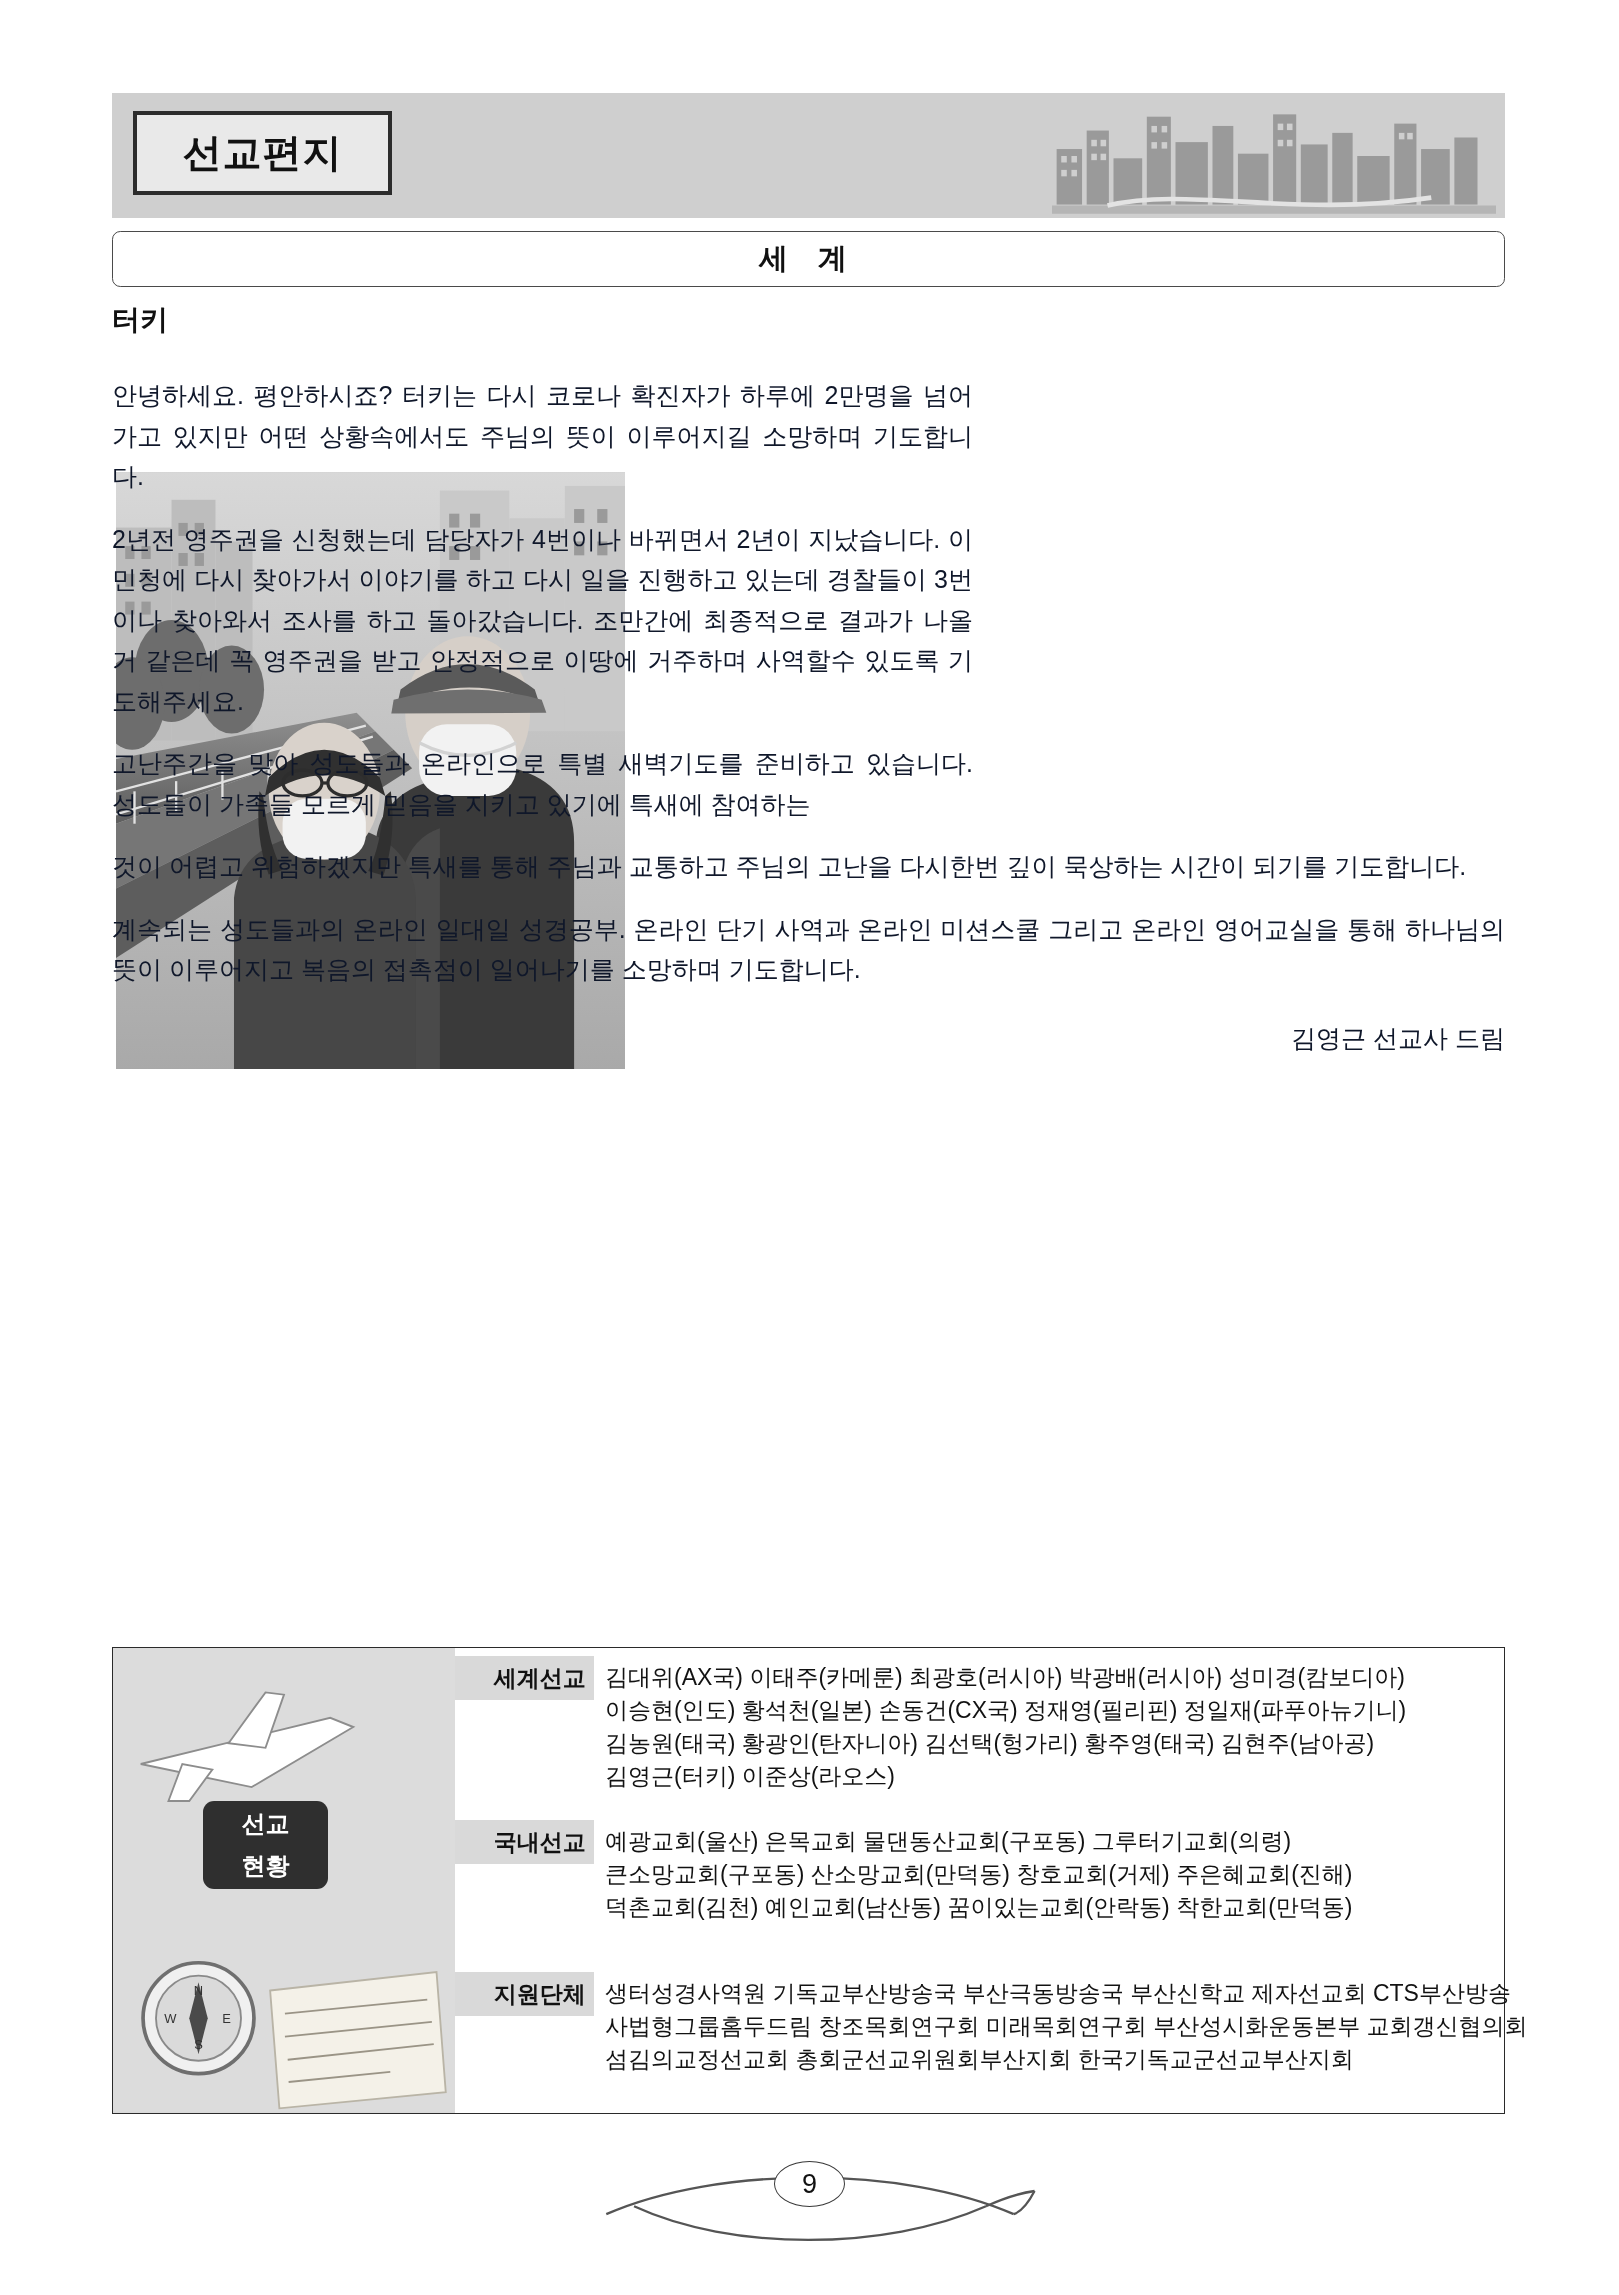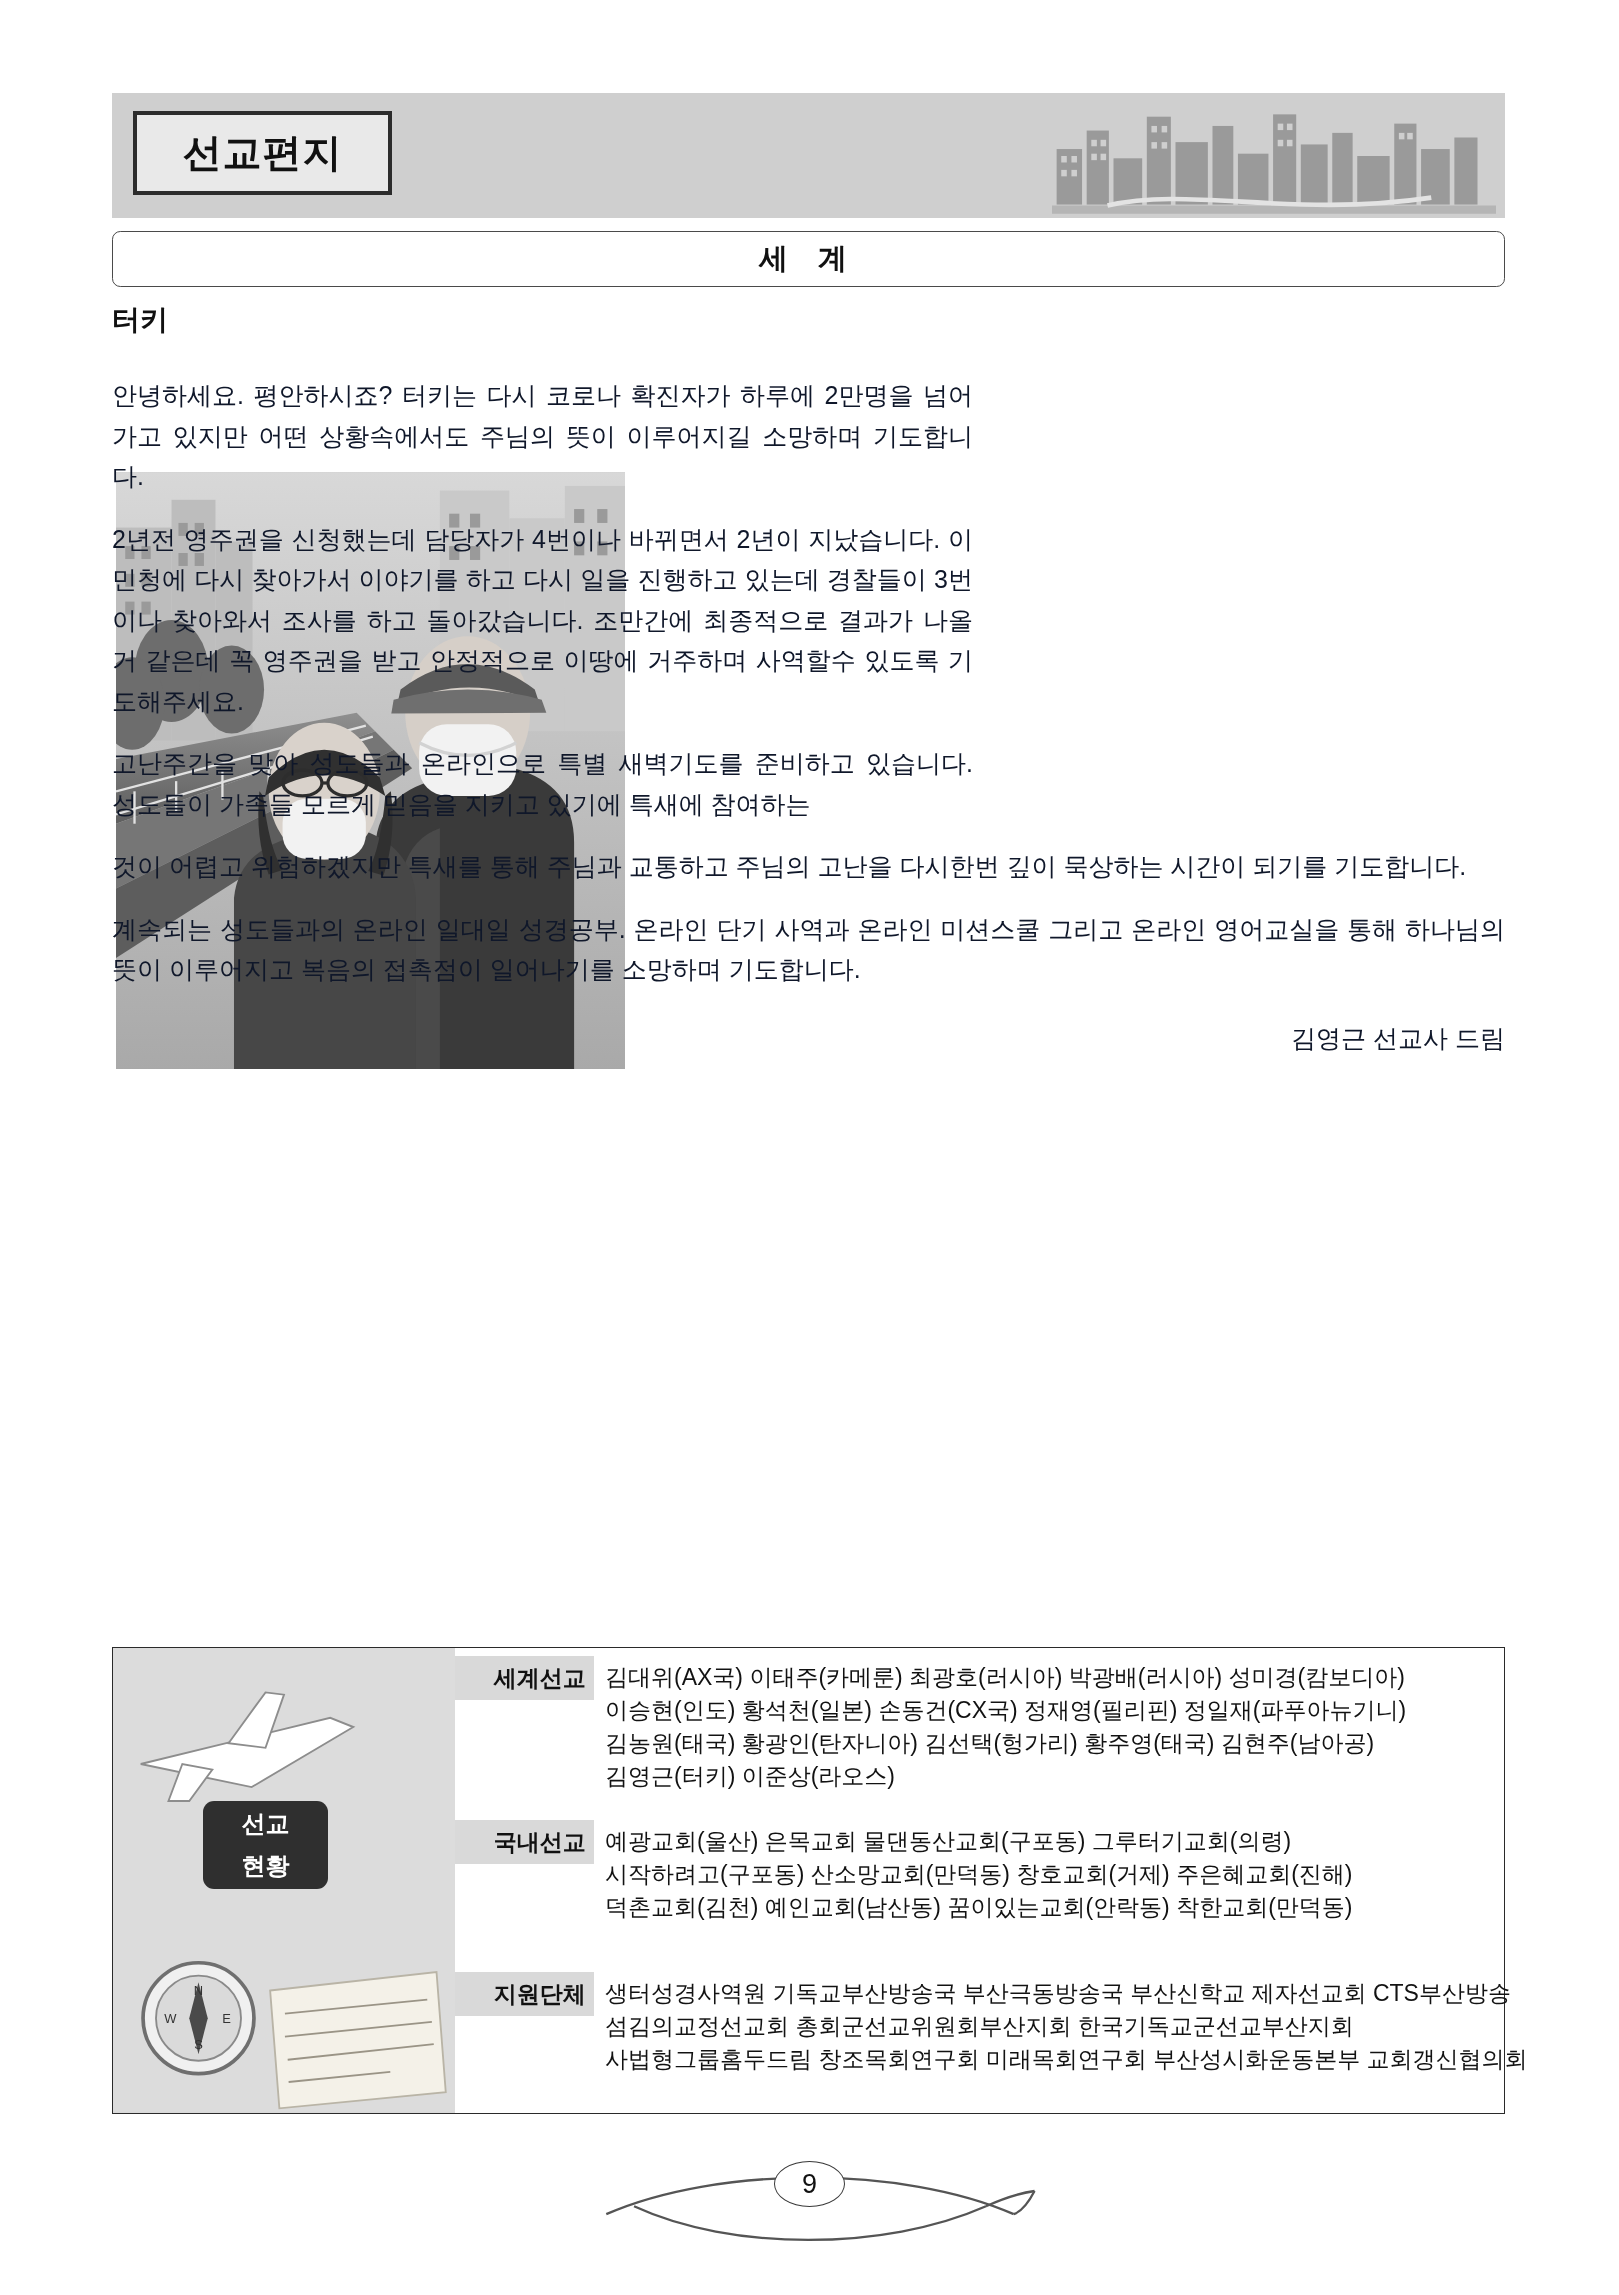--- a/index.html
+++ b/index.html
@@ -437,31 +437,31 @@
           <div>이승현(인도) 황석천(일본) 손동건(CX국) 정재영(필리핀) 정일재(파푸아뉴기니)</div>
           <div>김농원(태국) 황광인(탄자니아) 김선택(헝가리) 황주영(태국) 김현주(남아공)</div>
           <div>김영근(터키) 이준상(라오스)</div>
         </div>
       </div>
 
       <div class="info-row r2">
         <div class="row-label">국내선교</div>
         <div class="row-body">
           <div>예광교회(울산) 은목교회 물댄동산교회(구포동) 그루터기교회(의령)</div>
-          <div>시작하려고(구포동) 산소망교회(만덕동) 창호교회(거제) 주은혜교회(진해)</div>
+          <div>큰소망교회(구포동) 산소망교회(만덕동) 창호교회(거제) 주은혜교회(진해)</div>
           <div>덕촌교회(김천) 예인교회(남산동) 꿈이있는교회(안락동) 착한교회(만덕동)</div>
         </div>
       </div>
 
       <div class="info-row r3">
         <div class="row-label">지원단체</div>
         <div class="row-body">
           <div>생터성경사역원 기독교부산방송국 부산극동방송국 부산신학교 제자선교회 CTS부산방송</div>
+          <div>사법형그룹홈두드림 창조목회연구회 미래목회연구회 부산성시화운동본부 교회갱신협의회</div>
           <div>섬김의교정선교회 총회군선교위원회부산지회 한국기독교군선교부산지회</div>
-          <div>사법형그룹홈두드림 창조목회연구회 미래목회연구회 부산성시화운동본부 교회갱신협의회</div>
         </div>
       </div>
 
     </div>
   </div>
 
   <div class="fish">
     <svg width="463" height="79" viewBox="0 0 1000 170" aria-hidden="true">
       <path d="M60 95 C 300 -10, 700 -10, 940 95" stroke="#555" stroke-width="5" fill="none"></path>
       <path d="M120 78 C 330 175, 660 175, 880 78" stroke="#555" stroke-width="5" fill="none"></path>

